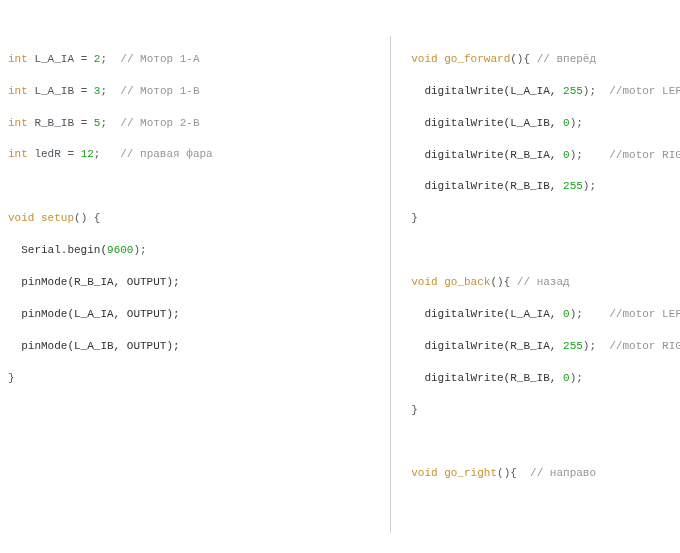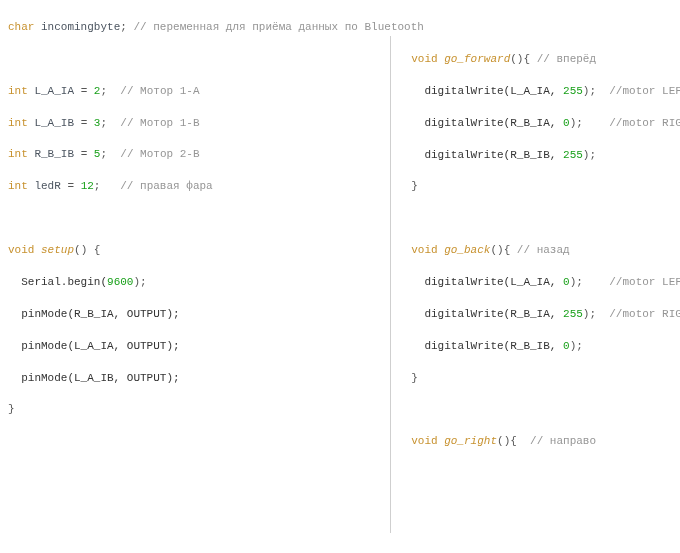--- a/index.html
+++ b/index.html
@@ -27,32 +27,31 @@
   .pane-left  { left: 0;   width: 390px; }
   .pane-right { left: 390px; width: 290px; padding-top: 36px; }
   .divider {
     position: absolute;
     left: 390px; top: 36px; bottom: 20px;
     width: 0;
     border-left: 1px solid #cfcfcf;
   }
   
   .kw  { color: #c7912e; }           
-  .fn  { color: #c7912e; font-style: italic; }           
+  .fn  { color: #c7912e; }           
   .num { color: #19a01a; }           
   .var { color: #4c5560; }           
   .cmt { color: #959595; font-style: normal; } 
   .pun { color: #555; }              
   .txt { color: #333; }
 </style>
 </head>
 <body>
 
 <div class="pane-left">
-<div><span class="kw">char</span> <span class="var">incomingbyte</span><span class="pun">; </span><span class="cmt">// переменная для приёма данных по Bluetooth</span></div>
 <div>&nbsp;</div>
 <div><span class="kw">int</span> <span class="var">L_A_IA</span> <span class="pun">=</span> <span class="num">2</span><span class="pun">;  </span><span class="cmt">// Мотор 1-A</span></div>
 <div><span class="kw">int</span> <span class="var">L_A_IB</span> <span class="pun">=</span> <span class="num">3</span><span class="pun">;  </span><span class="cmt">// Мотор 1-B</span></div>
 <div><span class="kw">int</span> <span class="var">R_B_IB</span> <span class="pun">=</span> <span class="num">5</span><span class="pun">;  </span><span class="cmt">// Мотор 2-B</span></div>
 <div><span class="kw">int</span> <span class="var">ledR</span> <span class="pun">=</span> <span class="num">12</span><span class="pun">;   </span><span class="cmt">// правая фара</span></div>
 <div>&nbsp;</div>
 <div><span class="kw">void</span> <span class="fn">setup</span><span class="pun">() {</span></div>
 <div>  <span class="txt">Serial.begin(</span><span class="num">9600</span><span class="pun">);</span></div>
 <div>  <span class="txt">pinMode(R_B_IA, OUTPUT);</span></div>
 <div>  <span class="txt">pinMode(L_A_IA, OUTPUT);</span></div>
@@ -80,20 +79,21 @@
 
 
 
 </div>
 
 <div class="divider"></div>
 
 <div class="pane-right">
 <div>  <span class="kw">void</span> <span class="fn">go_forward</span><span class="pun">(){</span> <span class="cmt">// вперёд</span></div>
 <div>    <span class="txt">digitalWrite(L_A_IA, </span><span class="num">255</span><span class="pun">);</span>  <span class="cmt">//motor LEFT</span></div>
+<div>    <span class="txt">digitalWrite(L_A_IB, </span><span class="num">0</span><span class="pun">);</span></div>
 <div>    <span class="txt">digitalWrite(R_B_IA, </span><span class="num">0</span><span class="pun">);</span>    <span class="cmt">//motor RIGHT</span></div>
 <div>    <span class="txt">digitalWrite(R_B_IB, </span><span class="num">255</span><span class="pun">);</span></div>
 <div>  <span class="pun">}</span></div>
 <div>&nbsp;</div>
 <div>  <span class="kw">void</span> <span class="fn">go_back</span><span class="pun">(){</span> <span class="cmt">// назад</span></div>
 <div>    <span class="txt">digitalWrite(L_A_IA, </span><span class="num">0</span><span class="pun">);</span>    <span class="cmt">//motor LEFT</span></div>
 <div>    <span class="txt">digitalWrite(R_B_IA, </span><span class="num">255</span><span class="pun">);</span>  <span class="cmt">//motor RIGHT</span></div>
 <div>    <span class="txt">digitalWrite(R_B_IB, </span><span class="num">0</span><span class="pun">);</span></div>
 <div>  <span class="pun">}</span></div>
 <div>&nbsp;</div>

